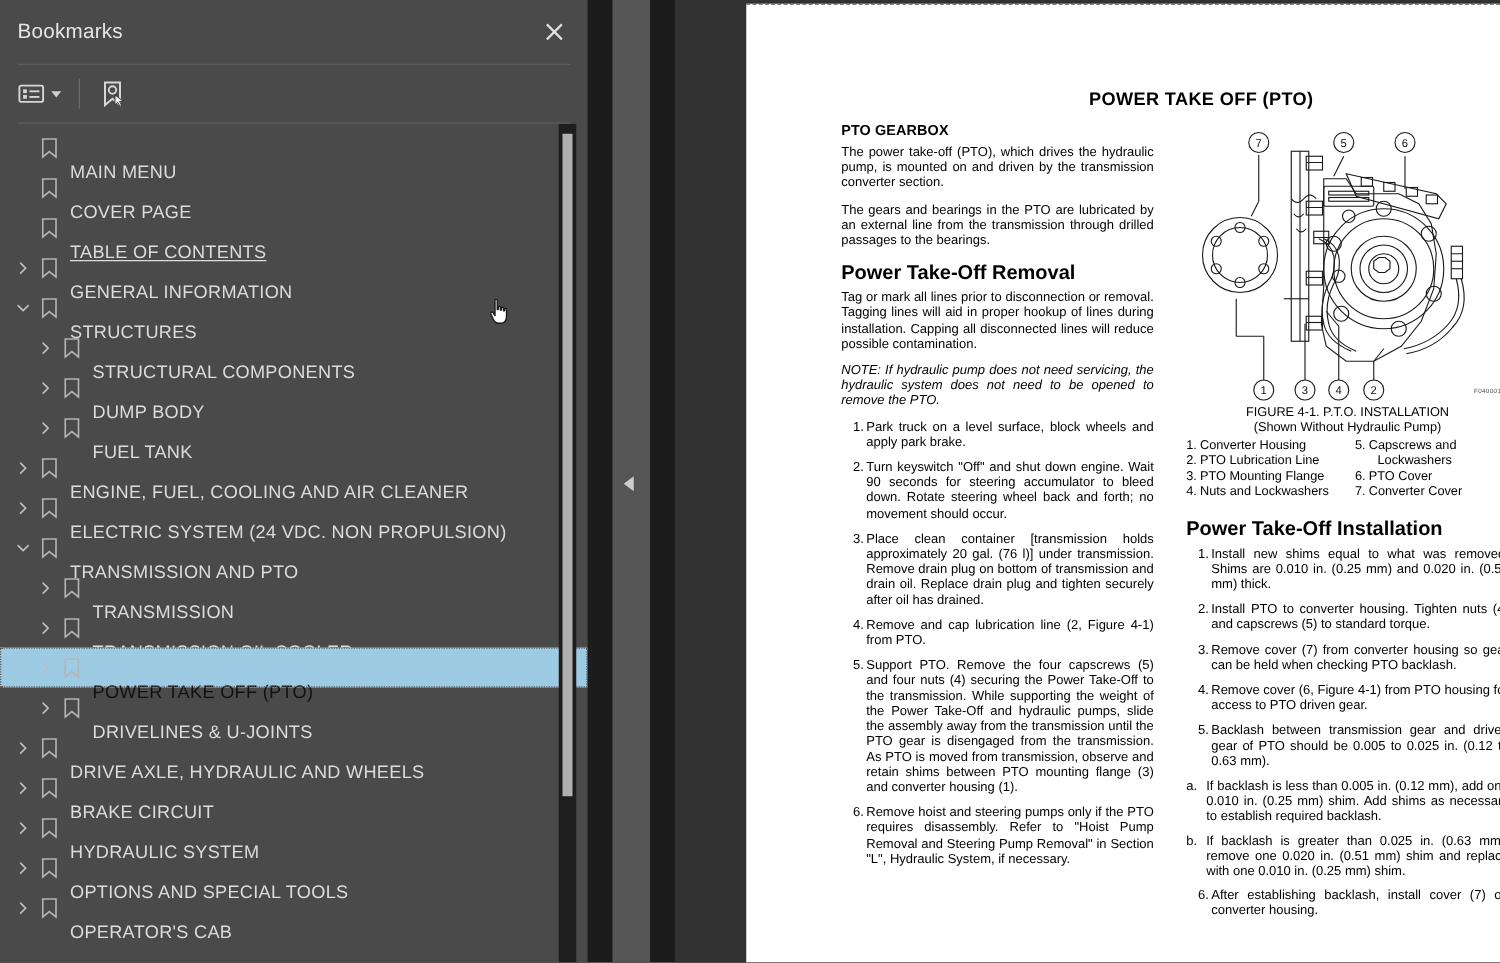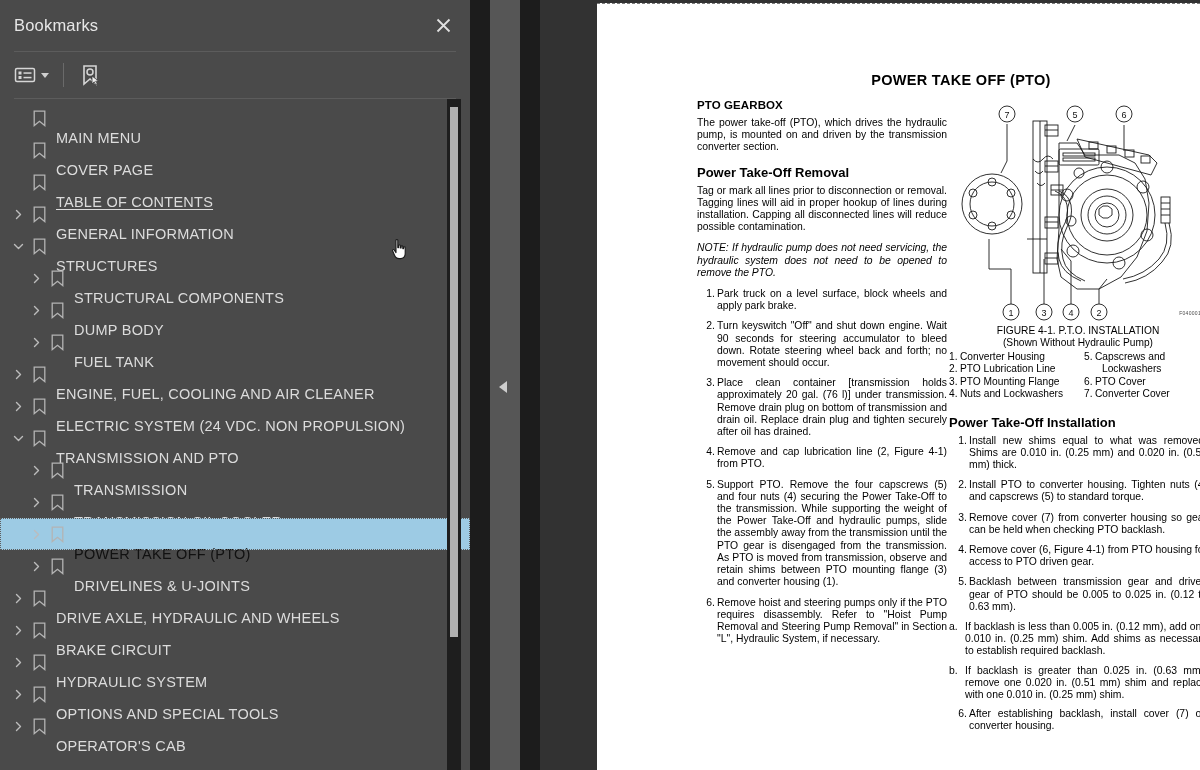--- a/index.html
+++ b/index.html
@@ -141,25 +141,25 @@
     text-align: center;
     font-size: 14.5px; font-weight: bold;
     color: #000; letter-spacing: .3px;
     padding-left: 85px;
   }
   .col {
     position: absolute;
     font-family: "Liberation Sans", sans-serif;
     color: #000;
   }
-  #colL { left: 76px; top: 95px; width: 250px; margin-left: 24px; }
+  #colL { left: 76px; top: 95px; width: 250px; }
   #colR { left: 352px; top: 95px; width: 258px; }
 
   .h2 { font-size: 11.5px; font-weight: bold; margin-bottom: 6px; letter-spacing: .1px; }
-  .h3 { font-size: 13px; font-weight: bold; margin: 11px 0 5px; }
+  .h3 { font-size: 16px; font-weight: bold; margin: 11px 0 5px; }
   .p  { font-size: 10.4px; line-height: 12.2px; margin-bottom: 9px; text-align: justify; }
   .p.note { font-style: italic; }
   ol.steps { list-style: none; margin: 5px 0 0 0; padding: 0; }
   ol.steps > li {
     font-size: 10.4px; line-height: 12.2px;
     margin-bottom: 8px;
     padding-left: 20px;
     position: relative;
     text-align: justify;
   }
@@ -513,20 +513,21 @@
   </div>
 
   <div id="doc-view">
     <div id="page">
 
       <div id="pg-title">POWER TAKE OFF (PTO)</div>
 
       <div class="col" id="colL">
         <div class="h2">PTO GEARBOX</div>
         <div class="p">The power take-off (PTO), which drives the hydraulic pump, is mounted on and driven by the transmission converter section.</div>
+        <div class="p">The gears and bearings in the PTO are lubricated by an external line from the transmission through drilled passages to the bearings.</div>
         <div class="h3">Power Take-Off Removal</div>
         <div class="p">Tag or mark all lines prior to disconnection or removal. Tagging lines will aid in proper hookup of lines during installation. Capping all disconnected lines will reduce possible contamination.</div>
         <div class="p note">NOTE: If hydraulic pump does not need servicing, the hydraulic system does not need to be opened to remove the PTO.</div>
         <ol class="steps" id="left-steps">
             <li><span class="num">1.</span><span>Park truck on a level surface, block wheels and apply park brake.</span></li>
             <li><span class="num">2.</span><span>Turn keyswitch "Off" and shut down engine. Wait 90 seconds for steering accumulator to bleed down. Rotate steering wheel back and forth; no movement should occur.</span></li>
             <li><span class="num">3.</span><span>Place clean container [transmission holds approximately 20 gal. (76 l)] under transmission. Remove drain plug on bottom of transmission and drain oil. Replace drain plug and tighten securely after oil has drained.</span></li>
             <li><span class="num">4.</span><span>Remove and cap lubrication line (2, Figure 4-1) from PTO.</span></li>
             <li><span class="num">5.</span><span>Support PTO. Remove the four capscrews (5) and four nuts (4) securing the Power Take-Off to the transmission. While supporting the weight of the Power Take-Off and hydraulic pumps, slide the assembly away from the transmission until the PTO gear is disengaged from the transmission. As PTO is moved from transmission, observe and retain shims between PTO mounting flange (3) and converter housing (1).</span></li>
             <li><span class="num">6.</span><span>Remove hoist and steering pumps only if the PTO requires disassembly. Refer to "Hoist Pump Removal and Steering Pump Removal" in Section "L", Hydraulic System, if necessary.</span></li>

